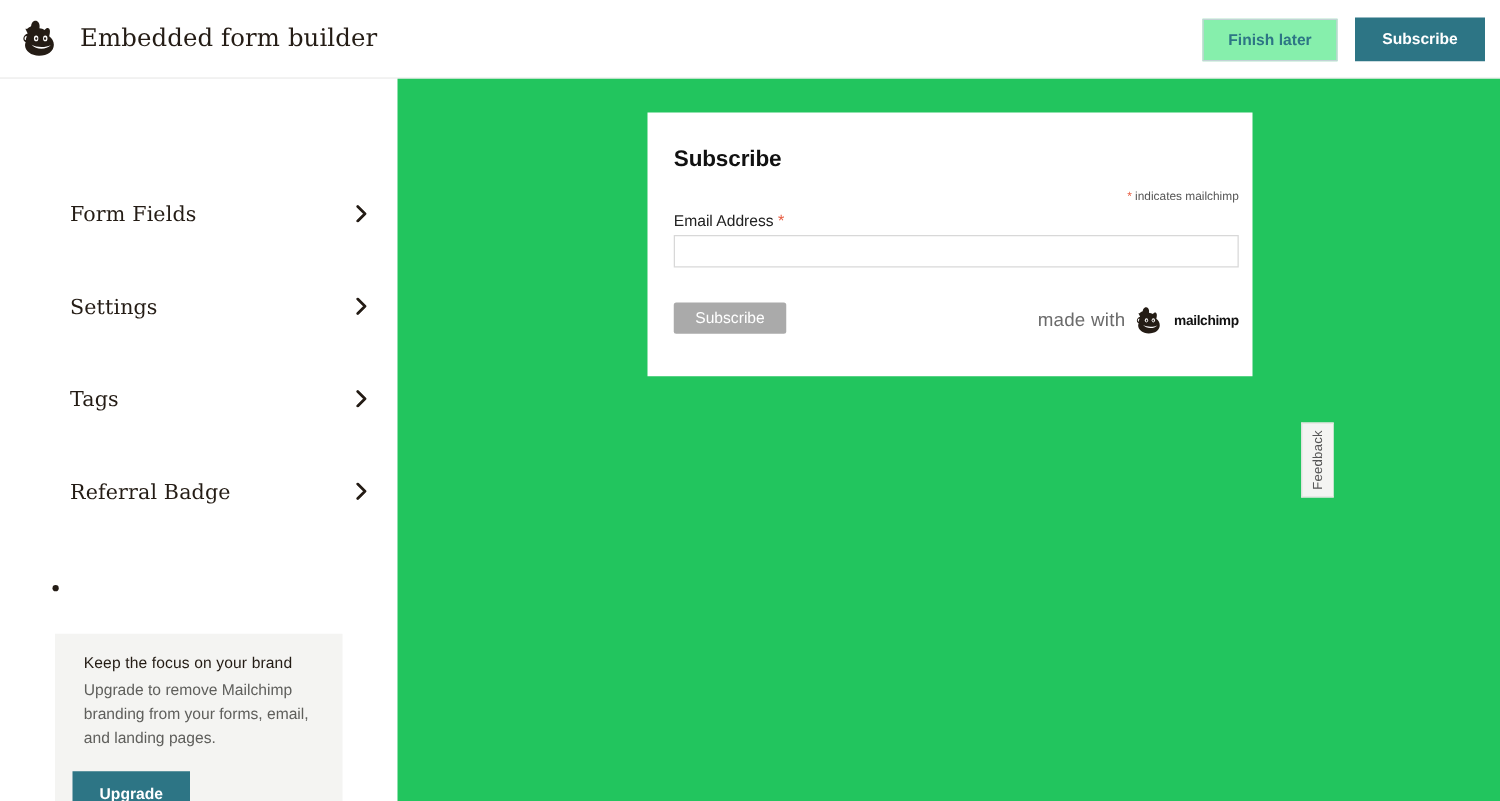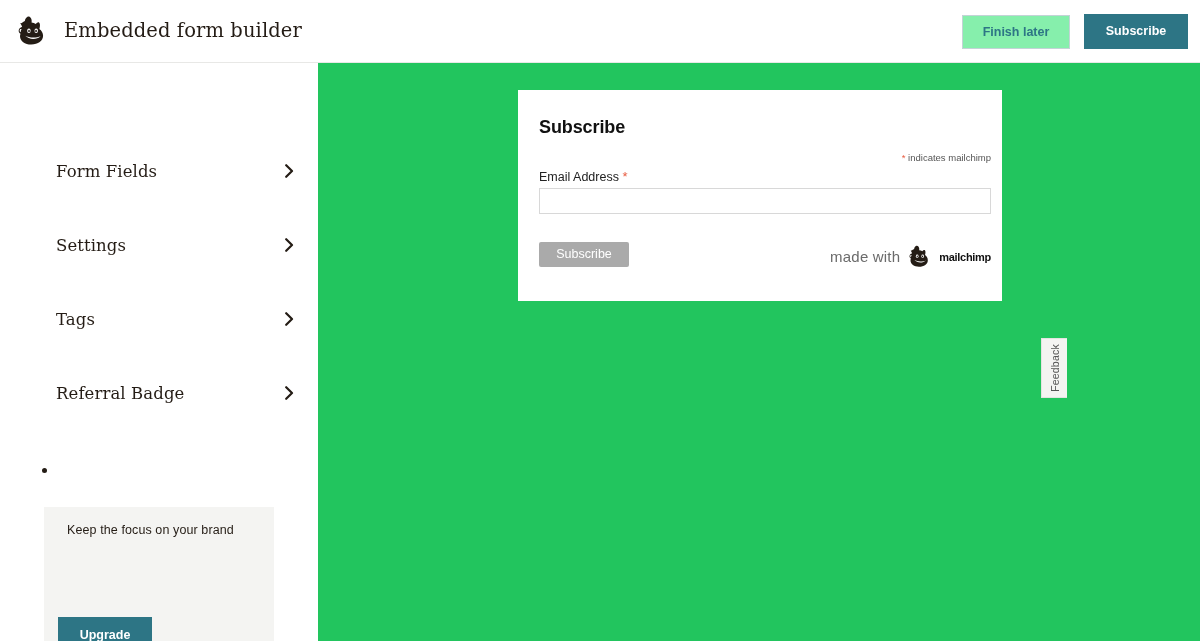--- a/index.html
+++ b/index.html
@@ -386,20 +386,21 @@
           <path d="M2.2 1.2 L8 7 L2.2 12.8" fill="none" stroke="#241c15" stroke-width="2.2" stroke-linecap="round" stroke-linejoin="round"></path>
         </svg>
       </div>
 
     </div>
 
     <div class="nav-bullet"></div>
 
     <div class="upgrade-card">
       <div class="upgrade-title">Keep the focus on your brand</div>
+      <div class="upgrade-body">Upgrade to remove Mailchimp branding from your forms, email, and landing pages.</div>
       <button class="upgrade-button">Upgrade</button>
     </div>
   </div>
 
   <div class="canvas">
 
     <div class="form-card">
 
       <div class="form-heading">Subscribe</div>
 

